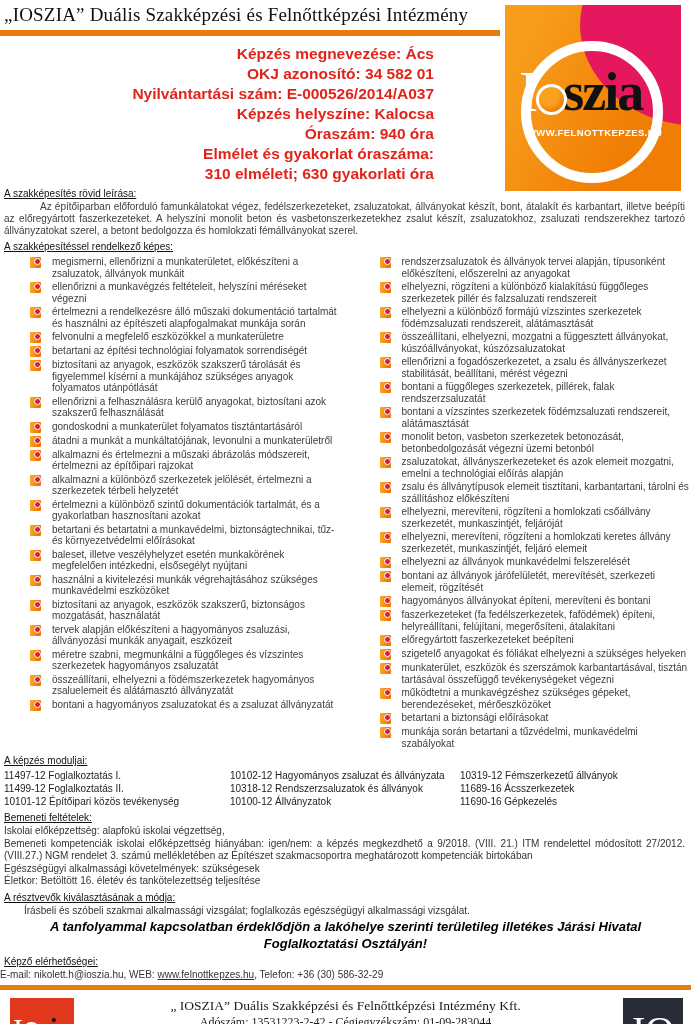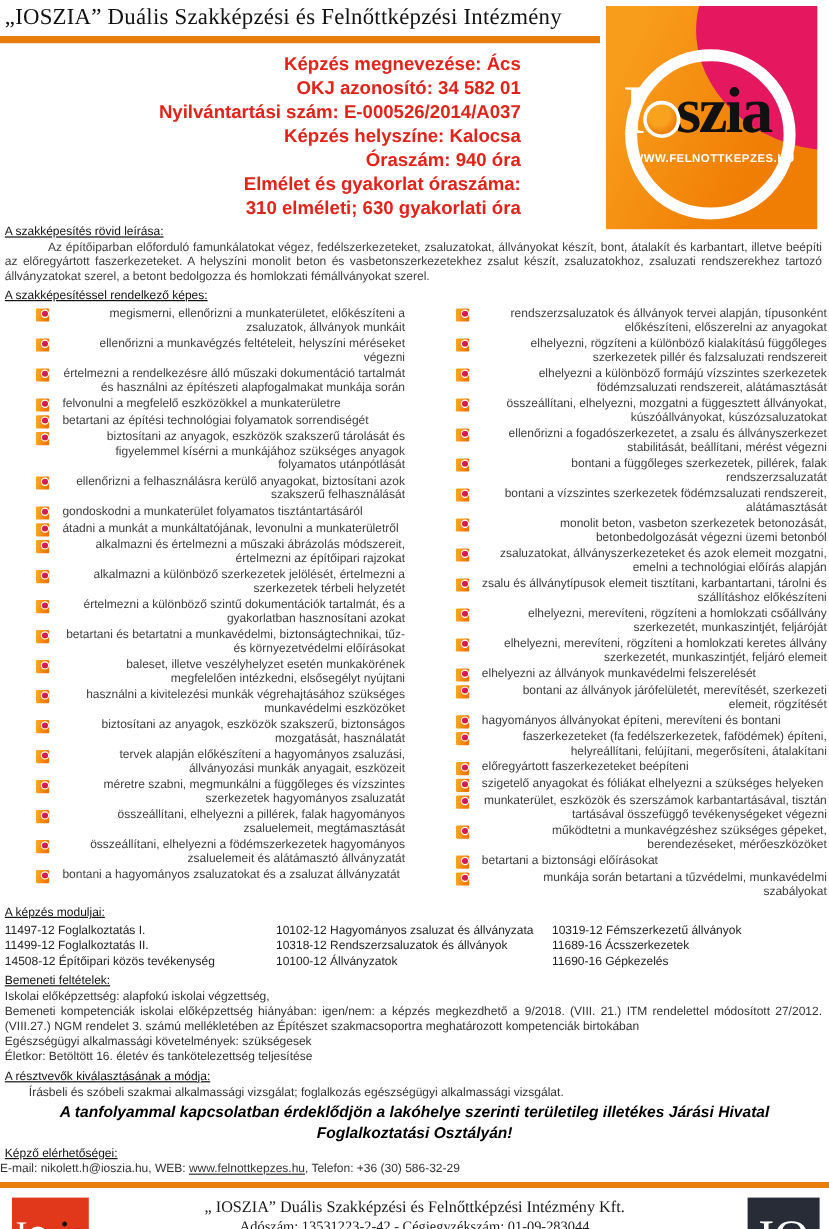--- a/index.html
+++ b/index.html
@@ -26,21 +26,21 @@
   .course-line{line-height:20px;text-align:right;}
   .course .course-line:last-child{padding-left:9px;}
 
   
   .sec-h{font-size:10px;color:#111;text-decoration:underline;margin:4px 0 1px 4px;line-height:12px;}
 
   
   .desc{margin:0 6px 0 4px;font-size:10px;line-height:12px;color:#3D3D3D;text-align:justify;text-indent:36px;}
 
   
-  .caps{display:flex;margin-top:3px;text-align:right;}
+  .caps{display:flex;margin-top:3px;}
   .caps ul{list-style:none;margin:0;padding:0 8px 0 30px;width:50%;box-sizing:border-box;}
   .caps ul.rightcol{padding-left:34px;padding-right:2px;}
   .caps li{display:flex;gap:11px;margin-bottom:2px;font-size:10px;line-height:11.5px;color:#3D3D3D;}
   .blt{flex:none;width:11px;height:11px;margin-top:1px;border-radius:1px;position:relative;background:linear-gradient(100deg,#F9A21E 20%,#EF7506 80%);}
   .blt::after{content:'';position:absolute;right:0;top:1px;width:7px;height:7px;border-radius:50%;border:1px solid #fff;background:radial-gradient(circle at 35% 35%,#E3175E 10%,#C21E2C 85%);box-sizing:border-box;}
 
   
   .mods{display:flex;margin:2px 0 0 4px;font-size:10px;color:#222;}
   .mods ul{list-style:none;margin:0;padding:0;}
   .mods ul li{line-height:13px;}
@@ -173,24 +173,20 @@
         <li>
           <span class="blt"></span>
           <span class="captext">tervek alapján előkészíteni a hagyományos zsaluzási, állványozási munkák anyagait, eszközeit</span>
         </li>
         <li>
           <span class="blt"></span>
           <span class="captext">méretre szabni, megmunkálni a függőleges és vízszintes szerkezetek hagyományos zsaluzatát</span>
         </li>
         <li>
           <span class="blt"></span>
-          <span class="captext">összeállítani, elhelyezni a pillérek, falak hagyományos zsaluelemeit, megtámasztását</span>
-        </li>
-        <li>
-          <span class="blt"></span>
           <span class="captext">összeállítani, elhelyezni a födémszerkezetek hagyományos zsaluelemeit és alátámasztó állványzatát</span>
         </li>
         <li>
           <span class="blt"></span>
           <span class="captext">bontani a hagyományos zsaluzatokat és a zsaluzat állványzatát</span>
         </li>
       </ul>
     <ul class="rightcol">
         <li>
           <span class="blt"></span>
@@ -281,21 +277,21 @@
           <span class="captext">munkája során betartani a tűzvédelmi, munkavédelmi szabályokat</span>
         </li>
       </ul>
   </div>
 
   <div class="sec-h">A képzés moduljai:</div>
   <div class="mods">
     <ul class="mcol1">
         <li>11497-12 Foglalkoztatás I.</li>
         <li>11499-12 Foglalkoztatás II.</li>
-        <li>14508-12 Építőipari közös tevékenység</li>
+        <li>10101-12 Építőipari közös tevékenység</li>
       </ul>
     <ul class="mcol2">
         <li>10102-12 Hagyományos zsaluzat és állványzata</li>
         <li>10318-12 Rendszerzsaluzatok és állványok</li>
         <li>10100-12 Állványzatok</li>
       </ul>
     <ul class="mcol3">
         <li>10319-12 Fémszerkezetű állványok</li>
         <li>11689-16 Ácsszerkezetek</li>
         <li>11690-16 Gépkezelés</li>

